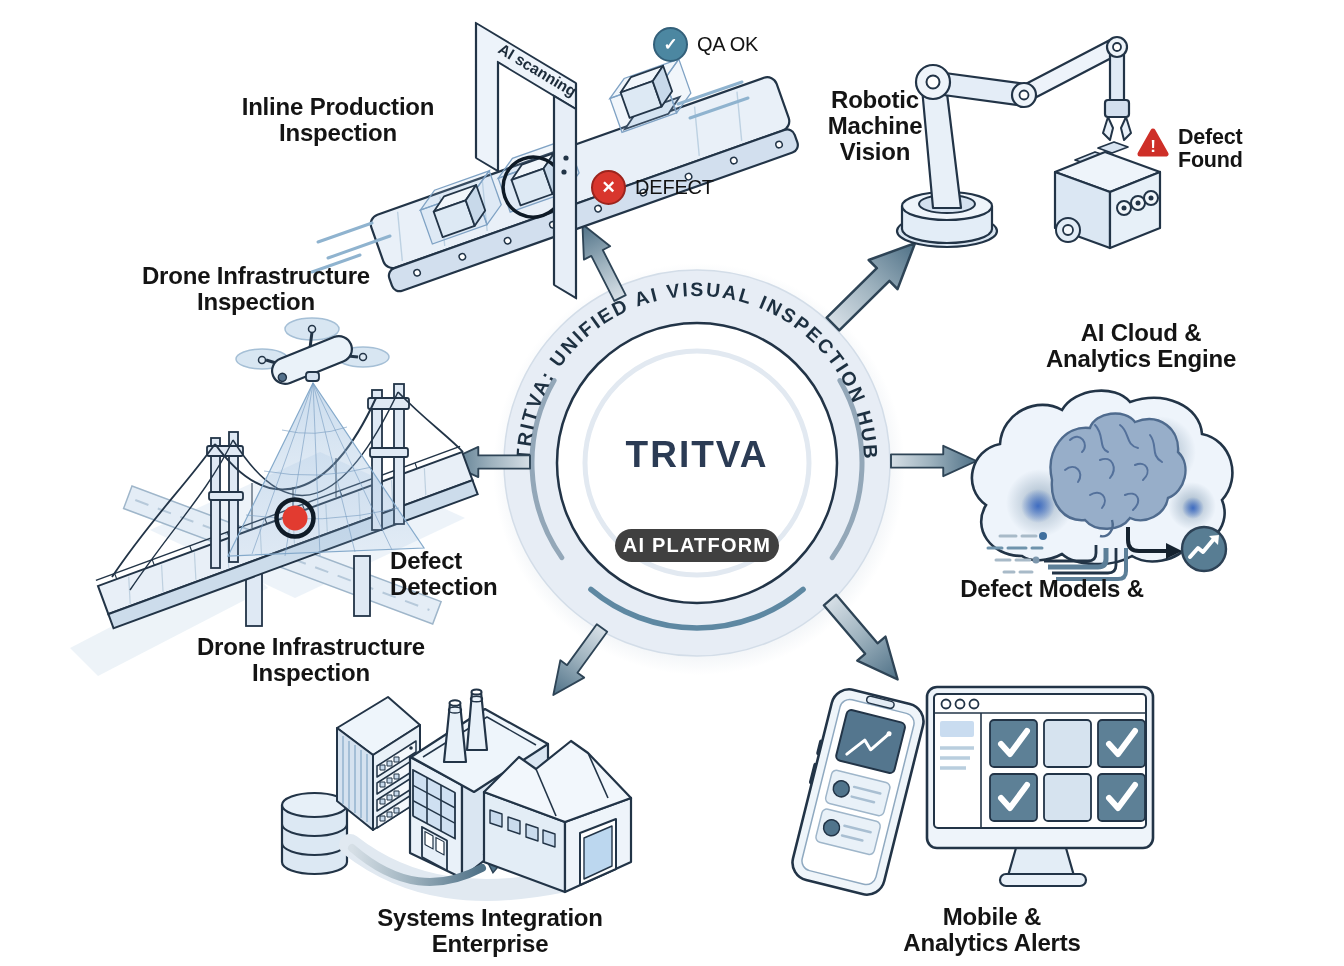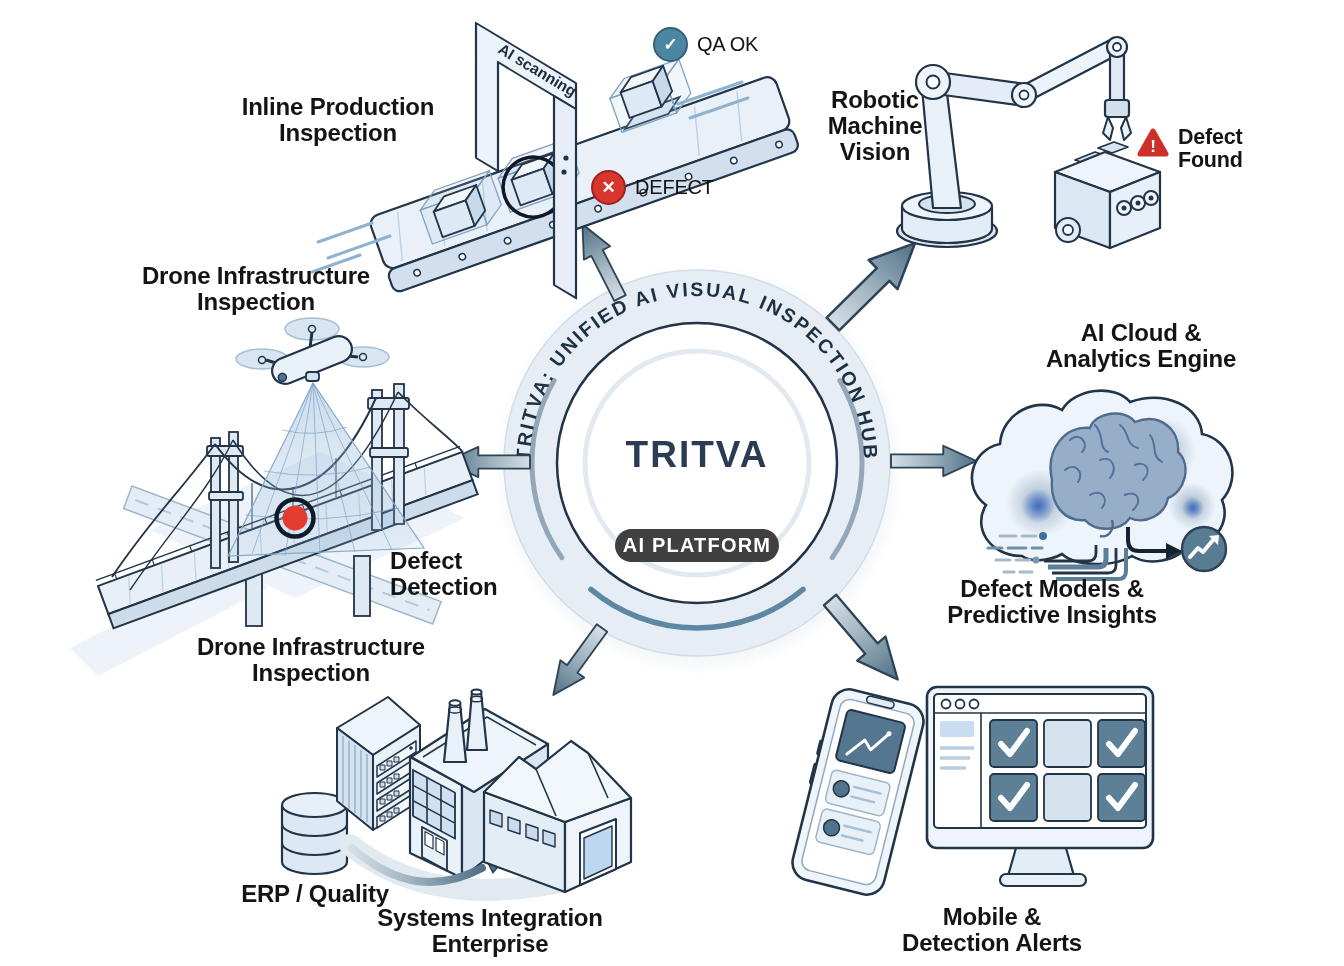--- a/index.html
+++ b/index.html
@@ -515,48 +515,46 @@
   </div>
 </div>
 
 <div class="caption center" style="left:1010px;top:320px;width:262px;">
   <div>AI Cloud &amp;</div>
   <div>Analytics Engine</div>
 </div>
 
 <div class="caption center" style="left:902px;top:576px;width:300px;">
   <div>Defect Models &amp;</div>
-  <div>Predictive Insights</div>
 </div>
 
 <div class="caption center" style="left:106px;top:263px;width:300px;">
   <div>Drone Infrastructure</div>
   <div>Inspection</div>
 </div>
 
 <div class="caption" style="left:390px;top:548px;width:160px;">
   <div>Defect</div>
   <div>Detection</div>
 </div>
 
 <div class="caption center" style="left:161px;top:634px;width:300px;">
   <div>Drone Infrastructure</div>
   <div>Inspection</div>
 </div>
 
 <div class="caption center" style="left:215px;top:881px;width:200px;">
-  <div>ERP / Quality</div>
 </div>
 
 <div class="caption center" style="left:340px;top:905px;width:300px;">
   <div>Systems Integration</div>
   <div>Enterprise</div>
 </div>
 
 <div class="caption center" style="left:842px;top:904px;width:300px;">
   <div>Mobile &amp;</div>
-  <div>Detection Alerts</div>
+  <div>Analytics Alerts</div>
 </div>
 
 <div class="hub-title">TRITVA</div>
 <div class="hub-pill">AI PLATFORM</div>
 
 </div>
 
 </body></html>

